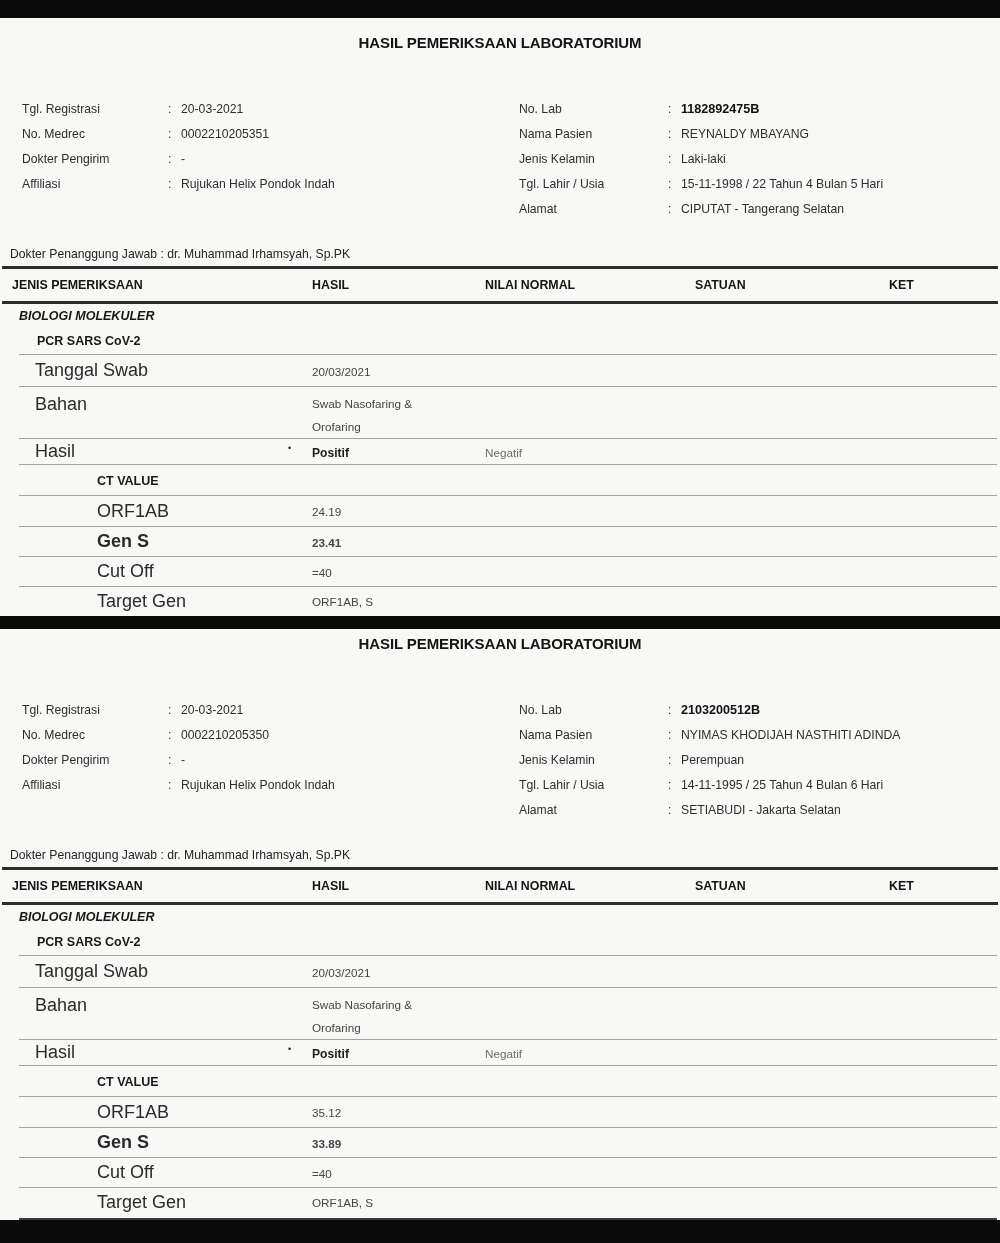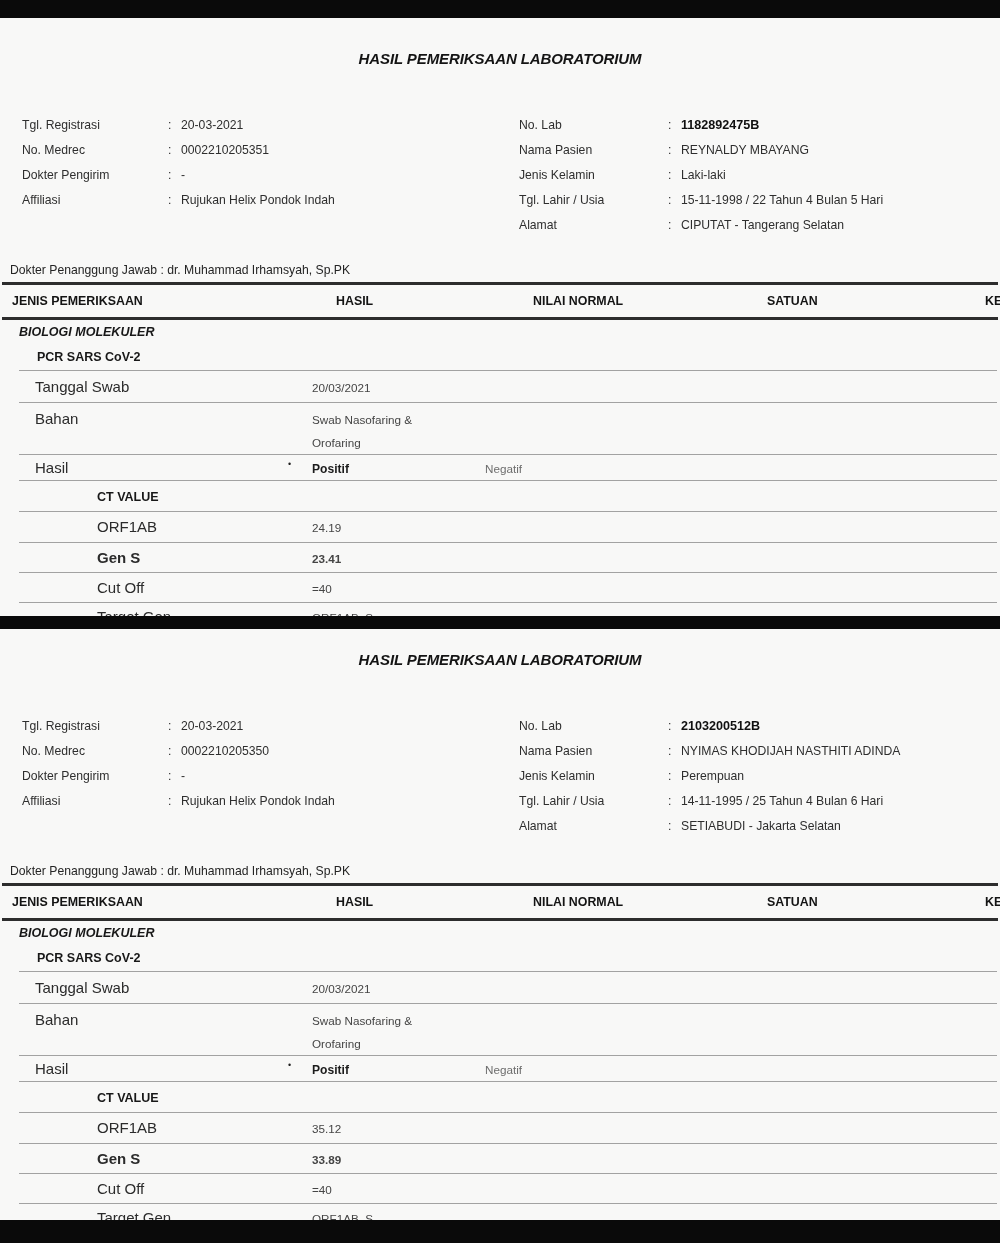--- a/index.html
+++ b/index.html
@@ -5,38 +5,38 @@
   html,body{margin:0;padding:0;background:#dcdcdc;}
   .page{position:relative;width:1000px;height:1243px;background:#f8f8f7;overflow:hidden;
         font-family:"Liberation Sans","DejaVu Sans",sans-serif;color:#222;}
   .bar{width:100%;background:#0a0a0a;}
   .bar-top{height:18px;}
   .bar-mid{height:13px;}
   .bar-bottom{height:23px;}
   .doc{overflow:hidden;}
   .doc1{height:598px;}
   .doc2{height:591px;}
-  .title{margin:16px;text-align:center;font-size:15px;font-weight:bold;color:#141414;
-         letter-spacing:-0.1px;line-height:18px;font-style:italic;}
+  .title{margin:0;text-align:center;font-size:15px;font-weight:bold;color:#141414;
+         letter-spacing:-0.1px;line-height:18px;}
   .doc1 .title{padding-top:16px;}
   .doc2 .title{padding-top:6px;}
   .info{display:flex;margin-top:44px;font-size:12.2px;color:#2e2e2e;}
   .info-left{width:497px;padding-left:22px;box-sizing:border-box;flex:none;}
   .info-right{flex:1;padding-left:22px;box-sizing:border-box;}
   .irow{height:25px;display:flex;align-items:center;}
   .ilabel{width:146px;flex:none;}
   .info-right .ilabel{width:149px;}
   .icolon{width:13px;flex:none;}
   .ivalue{white-space:nowrap;}
   .bold-val{font-weight:bold;font-size:12.6px;color:#101010;}
   .doctor{margin-top:26px;padding-left:10px;font-size:12.2px;color:#242424;height:14px;line-height:14px;}
   .table{margin-top:5px;}
   .thick{border-top:3px solid #2d2d2d;margin:0 2px;}
   .trow{display:flex;align-items:center;}
-  .thead{height:32px;font-weight:bold;font-size:12.4px;color:#141414;gap:24px;}
+  .thead{height:32px;font-weight:bold;font-size:12.4px;color:#141414;}
   .thead .c1{padding-left:12px;}
   .thead .c5{padding-left:4px;}
   .c1{width:310px;flex:none;box-sizing:border-box;}
   .c2{width:175px;flex:none;box-sizing:border-box;padding-left:2px;}
   .c3{width:210px;flex:none;box-sizing:border-box;}
   .c4{width:190px;flex:none;box-sizing:border-box;}
   .c5{flex:1;}
   .tbody{margin:0 3px 0 19px;}
   .tbody .c1{width:291px;}
   .sep{border-bottom:1px solid #a2a2a2;}
@@ -46,21 +46,21 @@
   .rD{height:51px;align-items:flex-start;}
   .rD .c1{padding-top:7px;}
   .rD .c2{padding-top:5px;}
   .rD .c2 div{line-height:23px;}
   .rE{height:25px;position:relative;}
   .rF{height:30px;}
   .rG{height:30px;}
   .rH{height:29px;font-weight:bold;}
   .rI{height:29px;}
   .rJ{height:28px;}
-  .lbl{font-size:15px;color:#2b2b2b;}
+  .lbl{font-size:18px;color:#2b2b2b;}
   .lbl-b{font-weight:bold;font-size:12.5px;color:#181818;}
   .pl-a{padding-left:0;}
   .pl-b{padding-left:18px;}
   .pl-c{padding-left:16px;}
   .pl-d{padding-left:78px;}
   .val{font-size:11.7px;color:#454545;}
   .val-b{font-weight:bold;font-size:12.1px;color:#1c1c1c;}
   .val-muted{font-size:11.7px;color:#6d6d6d;}
   .bullet{position:absolute;left:269px;top:4px;font-size:9px;color:#1f1f1f;}
   .dline{height:2px;border-top:2px solid #3a3a3a;border-bottom:2px solid #3a3a3a;margin-top:2px;}

